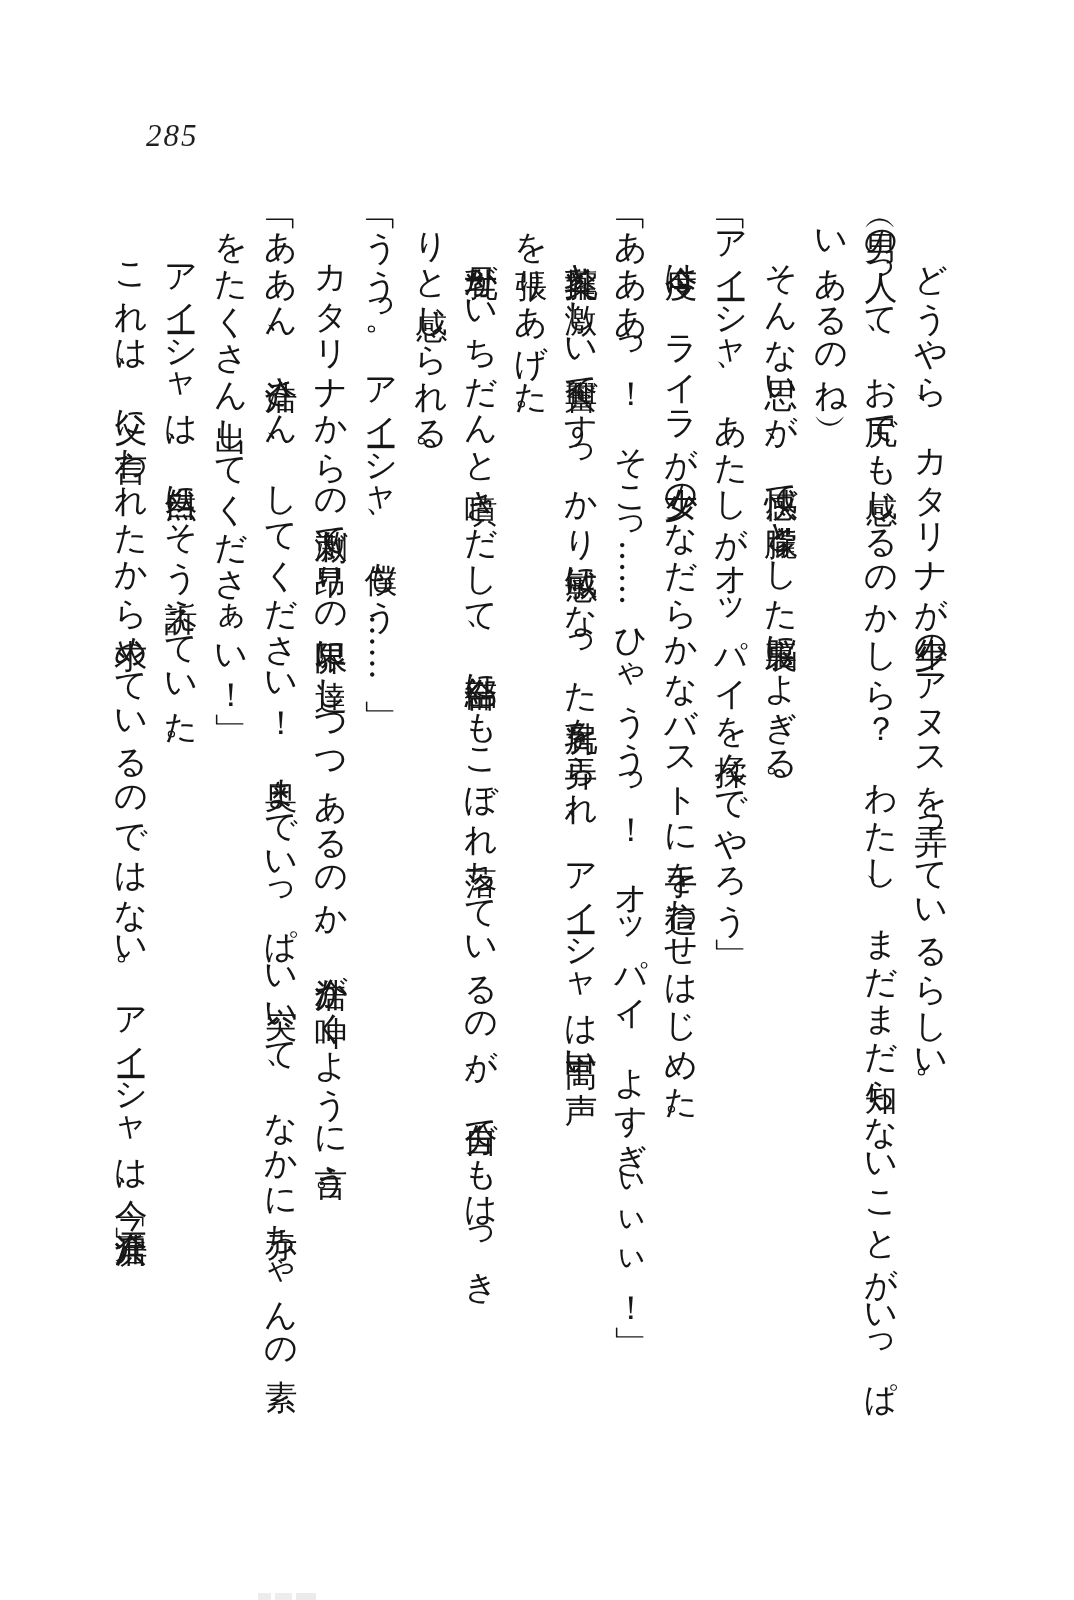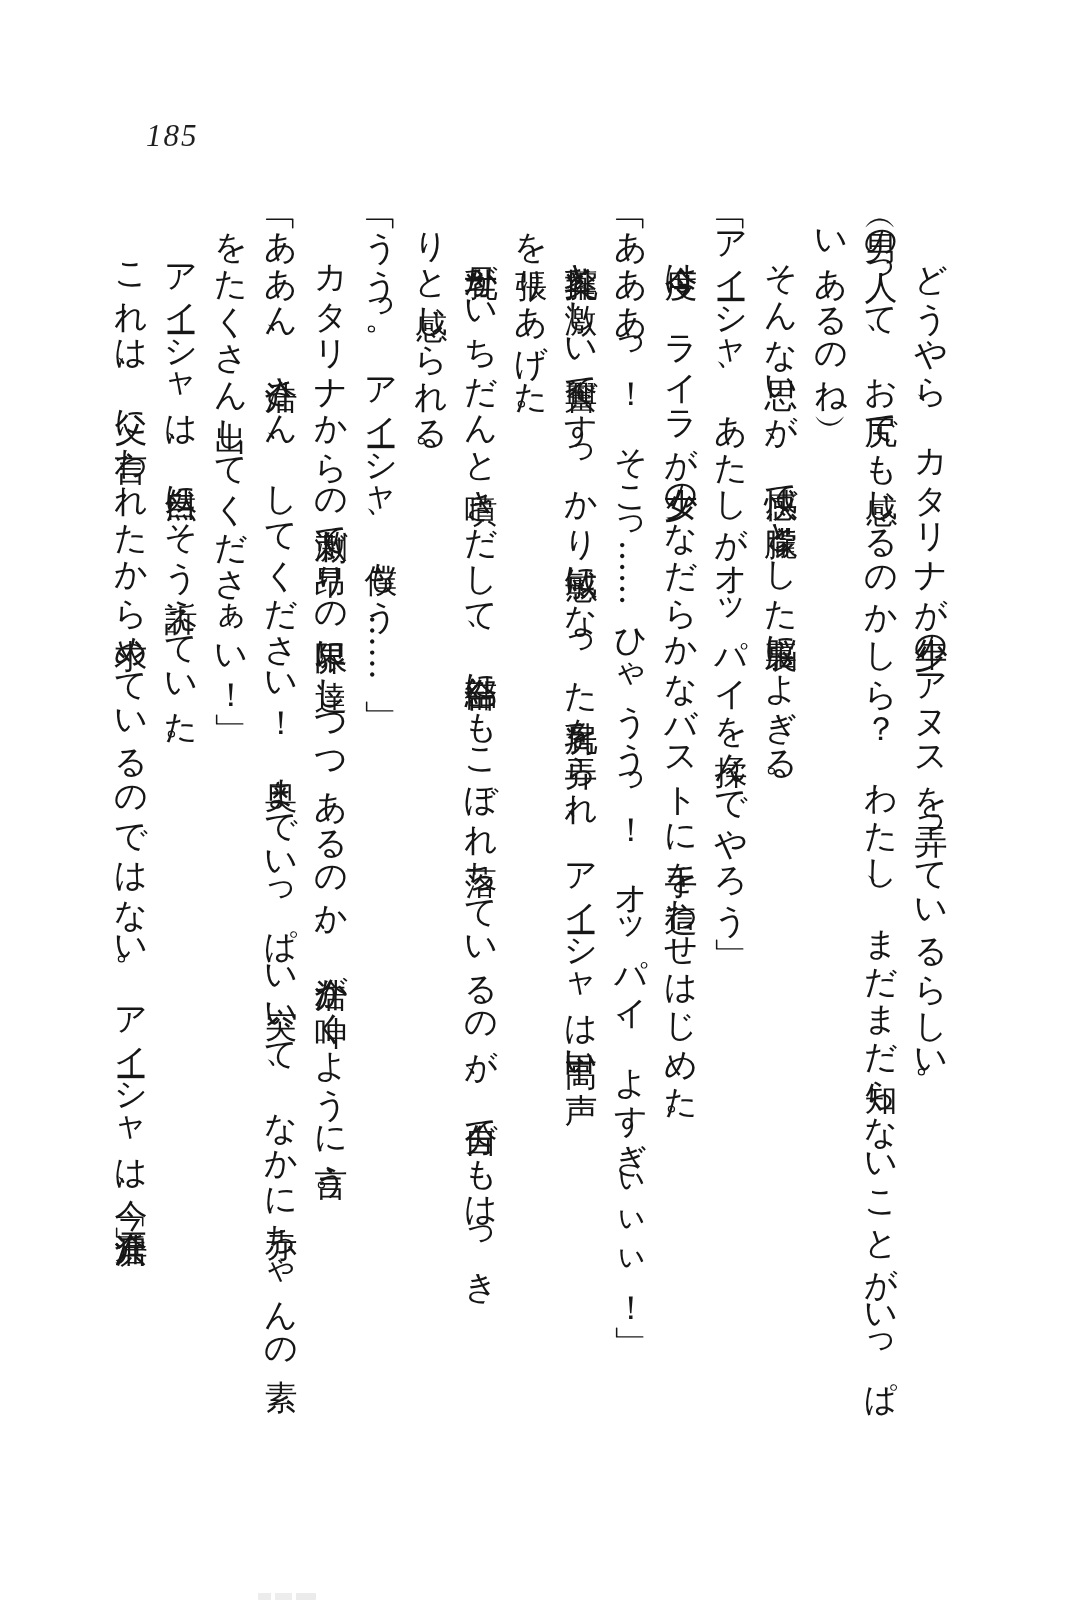--- a/index.html
+++ b/index.html
@@ -51,21 +51,21 @@
     height: 7px;
     background: linear-gradient(90deg, #ececec 0 22%, #ffffff 22% 30%, #ededed 30% 58%, #ffffff 58% 66%, #ebebeb 66% 100%);
     border-radius: 1px;
   }
 </style>
 </head>
 <body>
 
 <div class="page">
 
-  <div class="page-number">185</div>
+  <div class="page-number">285</div>
 
   <div class="text-block">
     <p class="vline">　どうやら、カタリナが少年のアヌスを弄っているらしい。</p>
     <p class="vline">（男の人って、お尻でも感じるのかしら？　わたし、まだまだ知らないことがいっぱ</p>
     <p class="vline">いあるのね）</p>
     <p class="vline">　そんな思いが、快感で朦朧とした脳裏によぎる。</p>
     <p class="vline">「アイーシャ、あたしがオッパイを揉んでやろう」</p>
     <p class="vline">　今度は、ライラが少女のなだらかなバストに手を這わせはじめた。</p>
     <p class="vline">「あああっ！　そこっ……ひゃううっ！　オッパイ、よすぎぃぃぃ！」</p>
     <p class="vline">　搾乳薬と激しい興奮ですっかり敏感になった乳房を弄られ、アイーシャは甲高い声</p>

